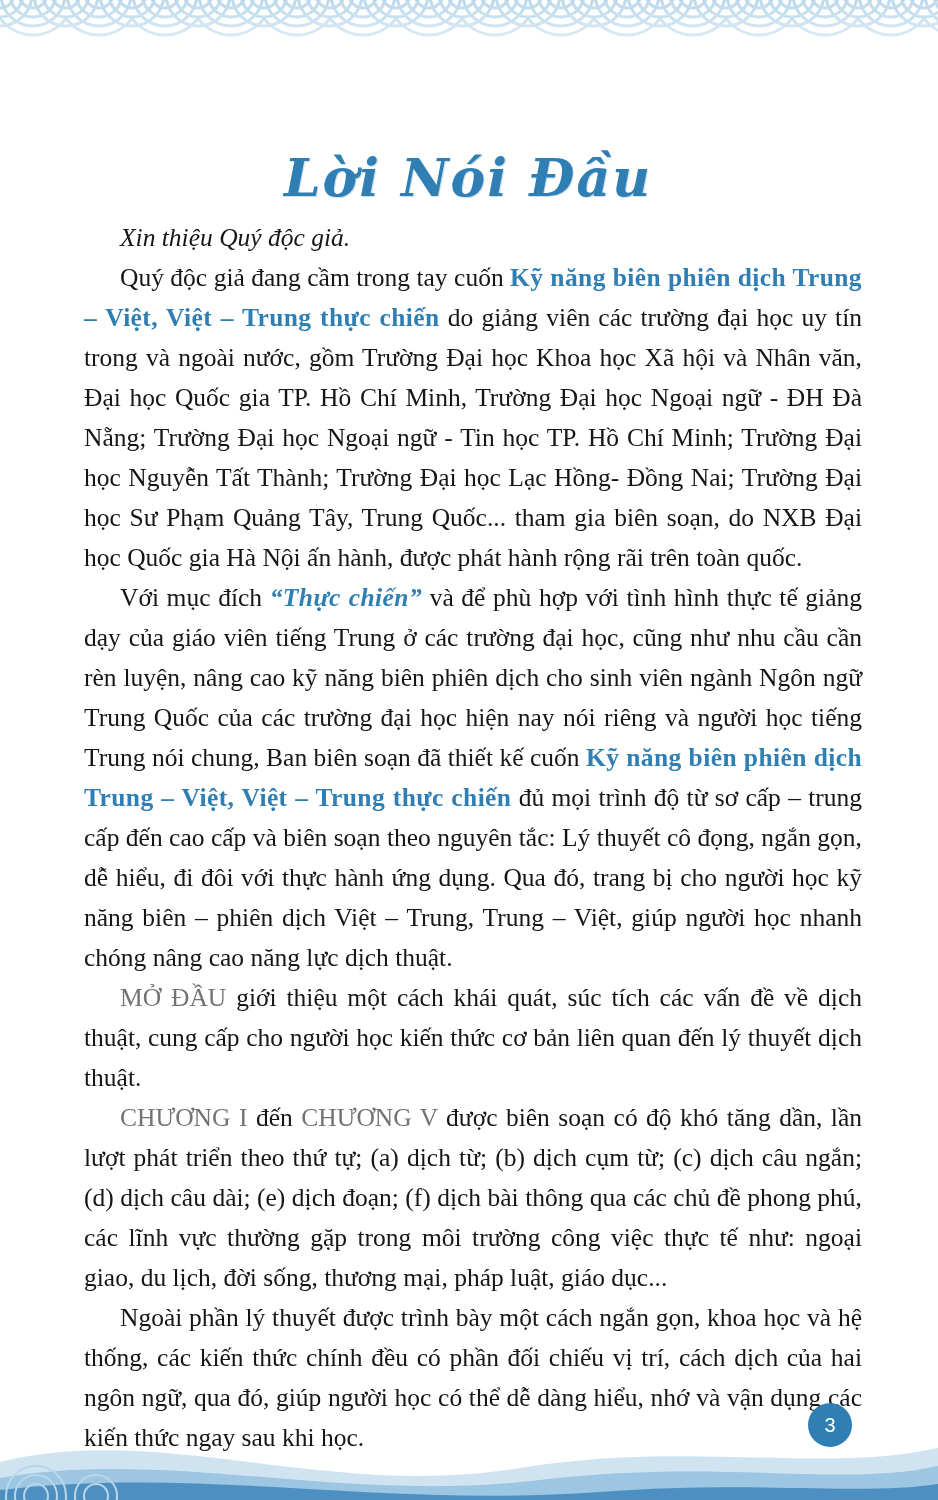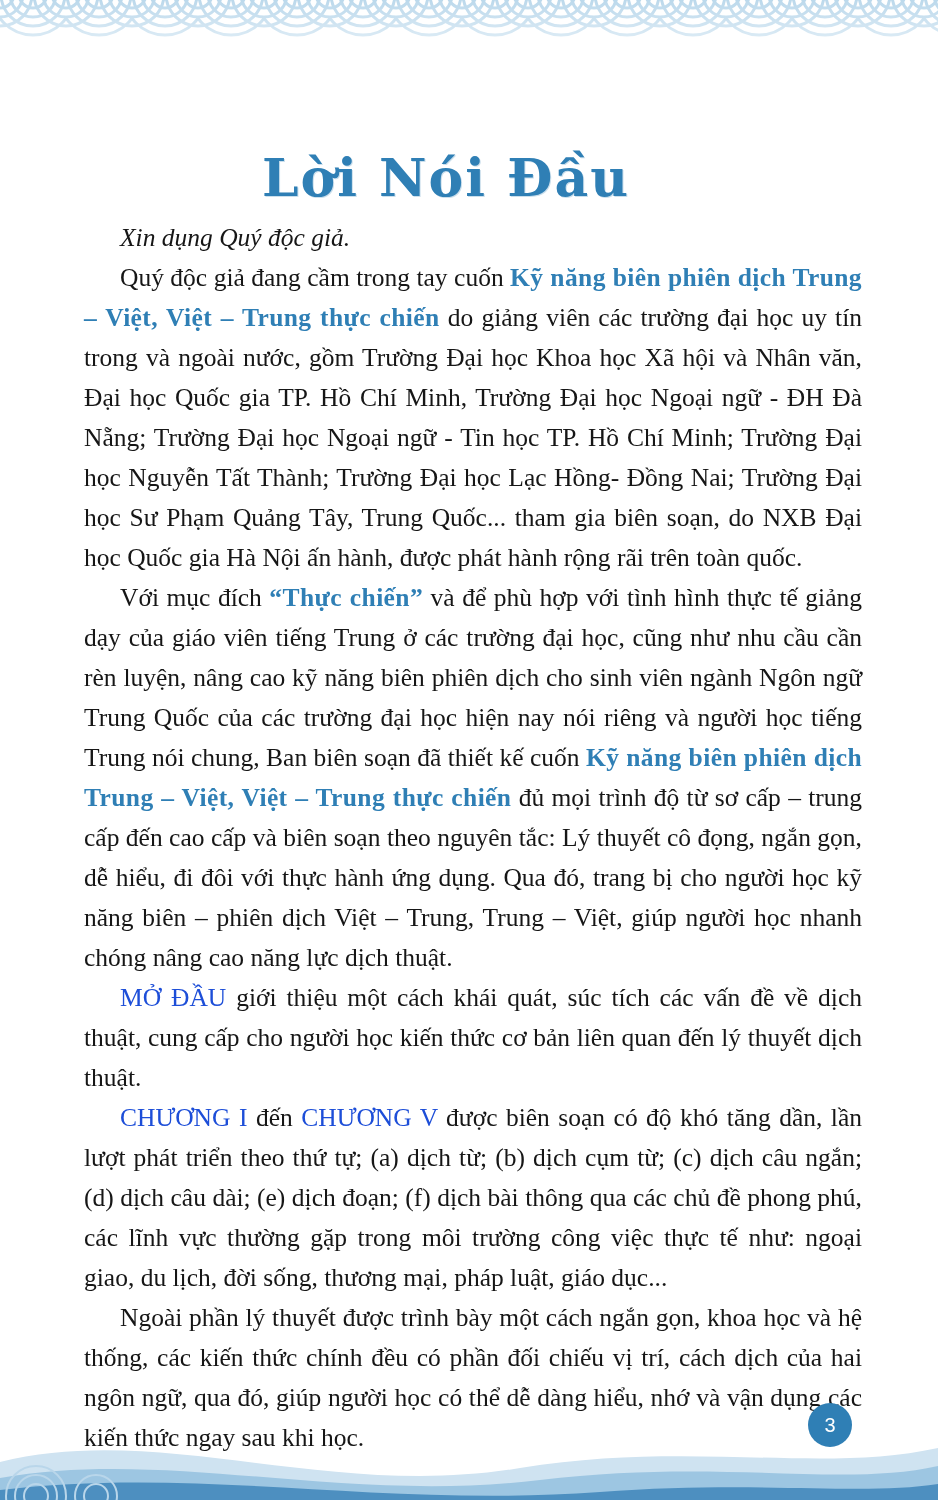--- a/index.html
+++ b/index.html
@@ -43,25 +43,27 @@
     height: 1500px;
   }
 
   .title {
     position: absolute;
     top: 112px;
     left: 0;
     width: 892px;
     text-align: center;
     font-family: "DejaVu Serif", serif;
+    font-style: italic;
     font-weight: bold;
     font-size: 52px;
     letter-spacing: 2px;
     color: #2f7fb5;
     text-shadow: 1px 1px 0 rgba(47,127,181,0.25);
+    padding-left: 22px;
   }
 
   .body-text {
     position: absolute;
     top: 218px;
     left: 84px;
     width: 778px;
     font-size: 25.5px;
     line-height: 40px;
     text-align: justify;
@@ -80,24 +82,25 @@
   }
 
   .blue-bold {
     color: #2f7fb5;
     font-weight: bold;
     letter-spacing: 0.4px;
   }
   .blue-bold-italic {
     color: #2f7fb5;
     font-weight: bold;
+    font-style: italic;
     letter-spacing: 0.4px;
   }
   .blue-plain {
-    color: #1d4ed8;
+    color: #737373;
   }
 
   
   .page-number {
     position: absolute;
     left: 808px;
     top: 1403px;
     width: 44px;
     height: 44px;
     border-radius: 50%;
@@ -140,21 +143,21 @@
         </linearGradient>
       </defs>
       <rect x="0" y="0" width="938" height="62" fill="url(#scallop)"></rect>
       <rect x="0" y="0" width="938" height="62" fill="url(#fadeTop)"></rect>
     </svg>
   </div>
 
   <h1 class="title">Lời Nói Đầu</h1>
 
   <div class="body-text">
-      <p class="p-greeting"><span style="font-style: italic;">Xin dụng Quý độc giả.</span></p>
+      <p class="p-greeting"><span style="font-style: italic;">Xin thiệu Quý độc giả.</span></p>
       <p><span>Quý độc giả đang cầm trong tay cuốn </span><span class="blue-bold">Kỹ năng biên phiên dịch Trung – Việt, Việt – Trung  thực chiến</span><span> do giảng viên các trường đại học uy tín trong và ngoài nước, gồm Trường Đại học Khoa học Xã hội và Nhân văn, Đại học Quốc gia TP. Hồ Chí Minh, Trường Đại học Ngoại ngữ - ĐH Đà Nẵng; Trường Đại học Ngoại ngữ - Tin học TP. Hồ Chí Minh; Trường Đại học Nguyễn Tất Thành; Trường Đại học Lạc Hồng- Đồng Nai; Trường Đại học Sư Phạm Quảng Tây, Trung Quốc... tham gia biên soạn, do NXB Đại học Quốc gia Hà Nội ấn hành, được phát hành rộng rãi trên toàn quốc.</span></p>
       <p><span>Với mục đích </span><span class="blue-bold-italic">“Thực chiến”</span><span> và để phù hợp với tình hình thực tế giảng dạy của giáo viên tiếng Trung ở các trường đại học, cũng như nhu cầu cần rèn luyện, nâng cao kỹ năng biên phiên dịch cho sinh viên ngành Ngôn ngữ Trung Quốc của các trường đại học hiện nay nói riêng và người học tiếng Trung nói chung, Ban biên soạn đã thiết kế cuốn </span><span class="blue-bold">Kỹ năng biên phiên dịch Trung – Việt, Việt – Trung thực chiến</span><span> đủ mọi trình độ từ sơ cấp – trung cấp đến cao cấp và biên soạn theo nguyên tắc: Lý thuyết cô đọng, ngắn gọn, dễ hiểu, đi đôi với thực hành ứng dụng. Qua đó, trang bị cho người học kỹ năng biên – phiên dịch Việt – Trung, Trung – Việt, giúp người học nhanh chóng nâng cao năng lực dịch thuật.</span></p>
       <p><span class="blue-plain">MỞ ĐẦU</span><span> giới thiệu một cách khái quát, súc tích các vấn đề về dịch thuật, cung cấp cho người học kiến thức cơ bản liên quan đến lý thuyết dịch thuật.</span></p>
       <p><span class="blue-plain">CHƯƠNG I</span><span> đến </span><span class="blue-plain">CHƯƠNG V</span><span> được biên soạn có độ khó tăng dần, lần lượt phát triển theo thứ tự; (a) dịch từ; (b) dịch cụm từ; (c) dịch câu ngắn; (d) dịch câu dài; (e) dịch đoạn; (f) dịch bài thông qua các chủ đề phong phú, các lĩnh vực thường gặp trong môi trường công việc thực tế như: ngoại giao, du lịch, đời sống, thương mại, pháp luật, giáo dục...</span></p>
       <p><span>Ngoài phần lý thuyết được trình bày một cách ngắn gọn, khoa học và hệ thống, các kiến thức chính đều có phần đối chiếu vị trí, cách dịch của hai ngôn ngữ, qua đó, giúp người học có thể dễ dàng hiểu, nhớ và vận dụng các kiến thức ngay sau khi học.</span></p>
     </div>
 
   <div class="page-number">3</div>
 
   <div class="bottom-deco">

